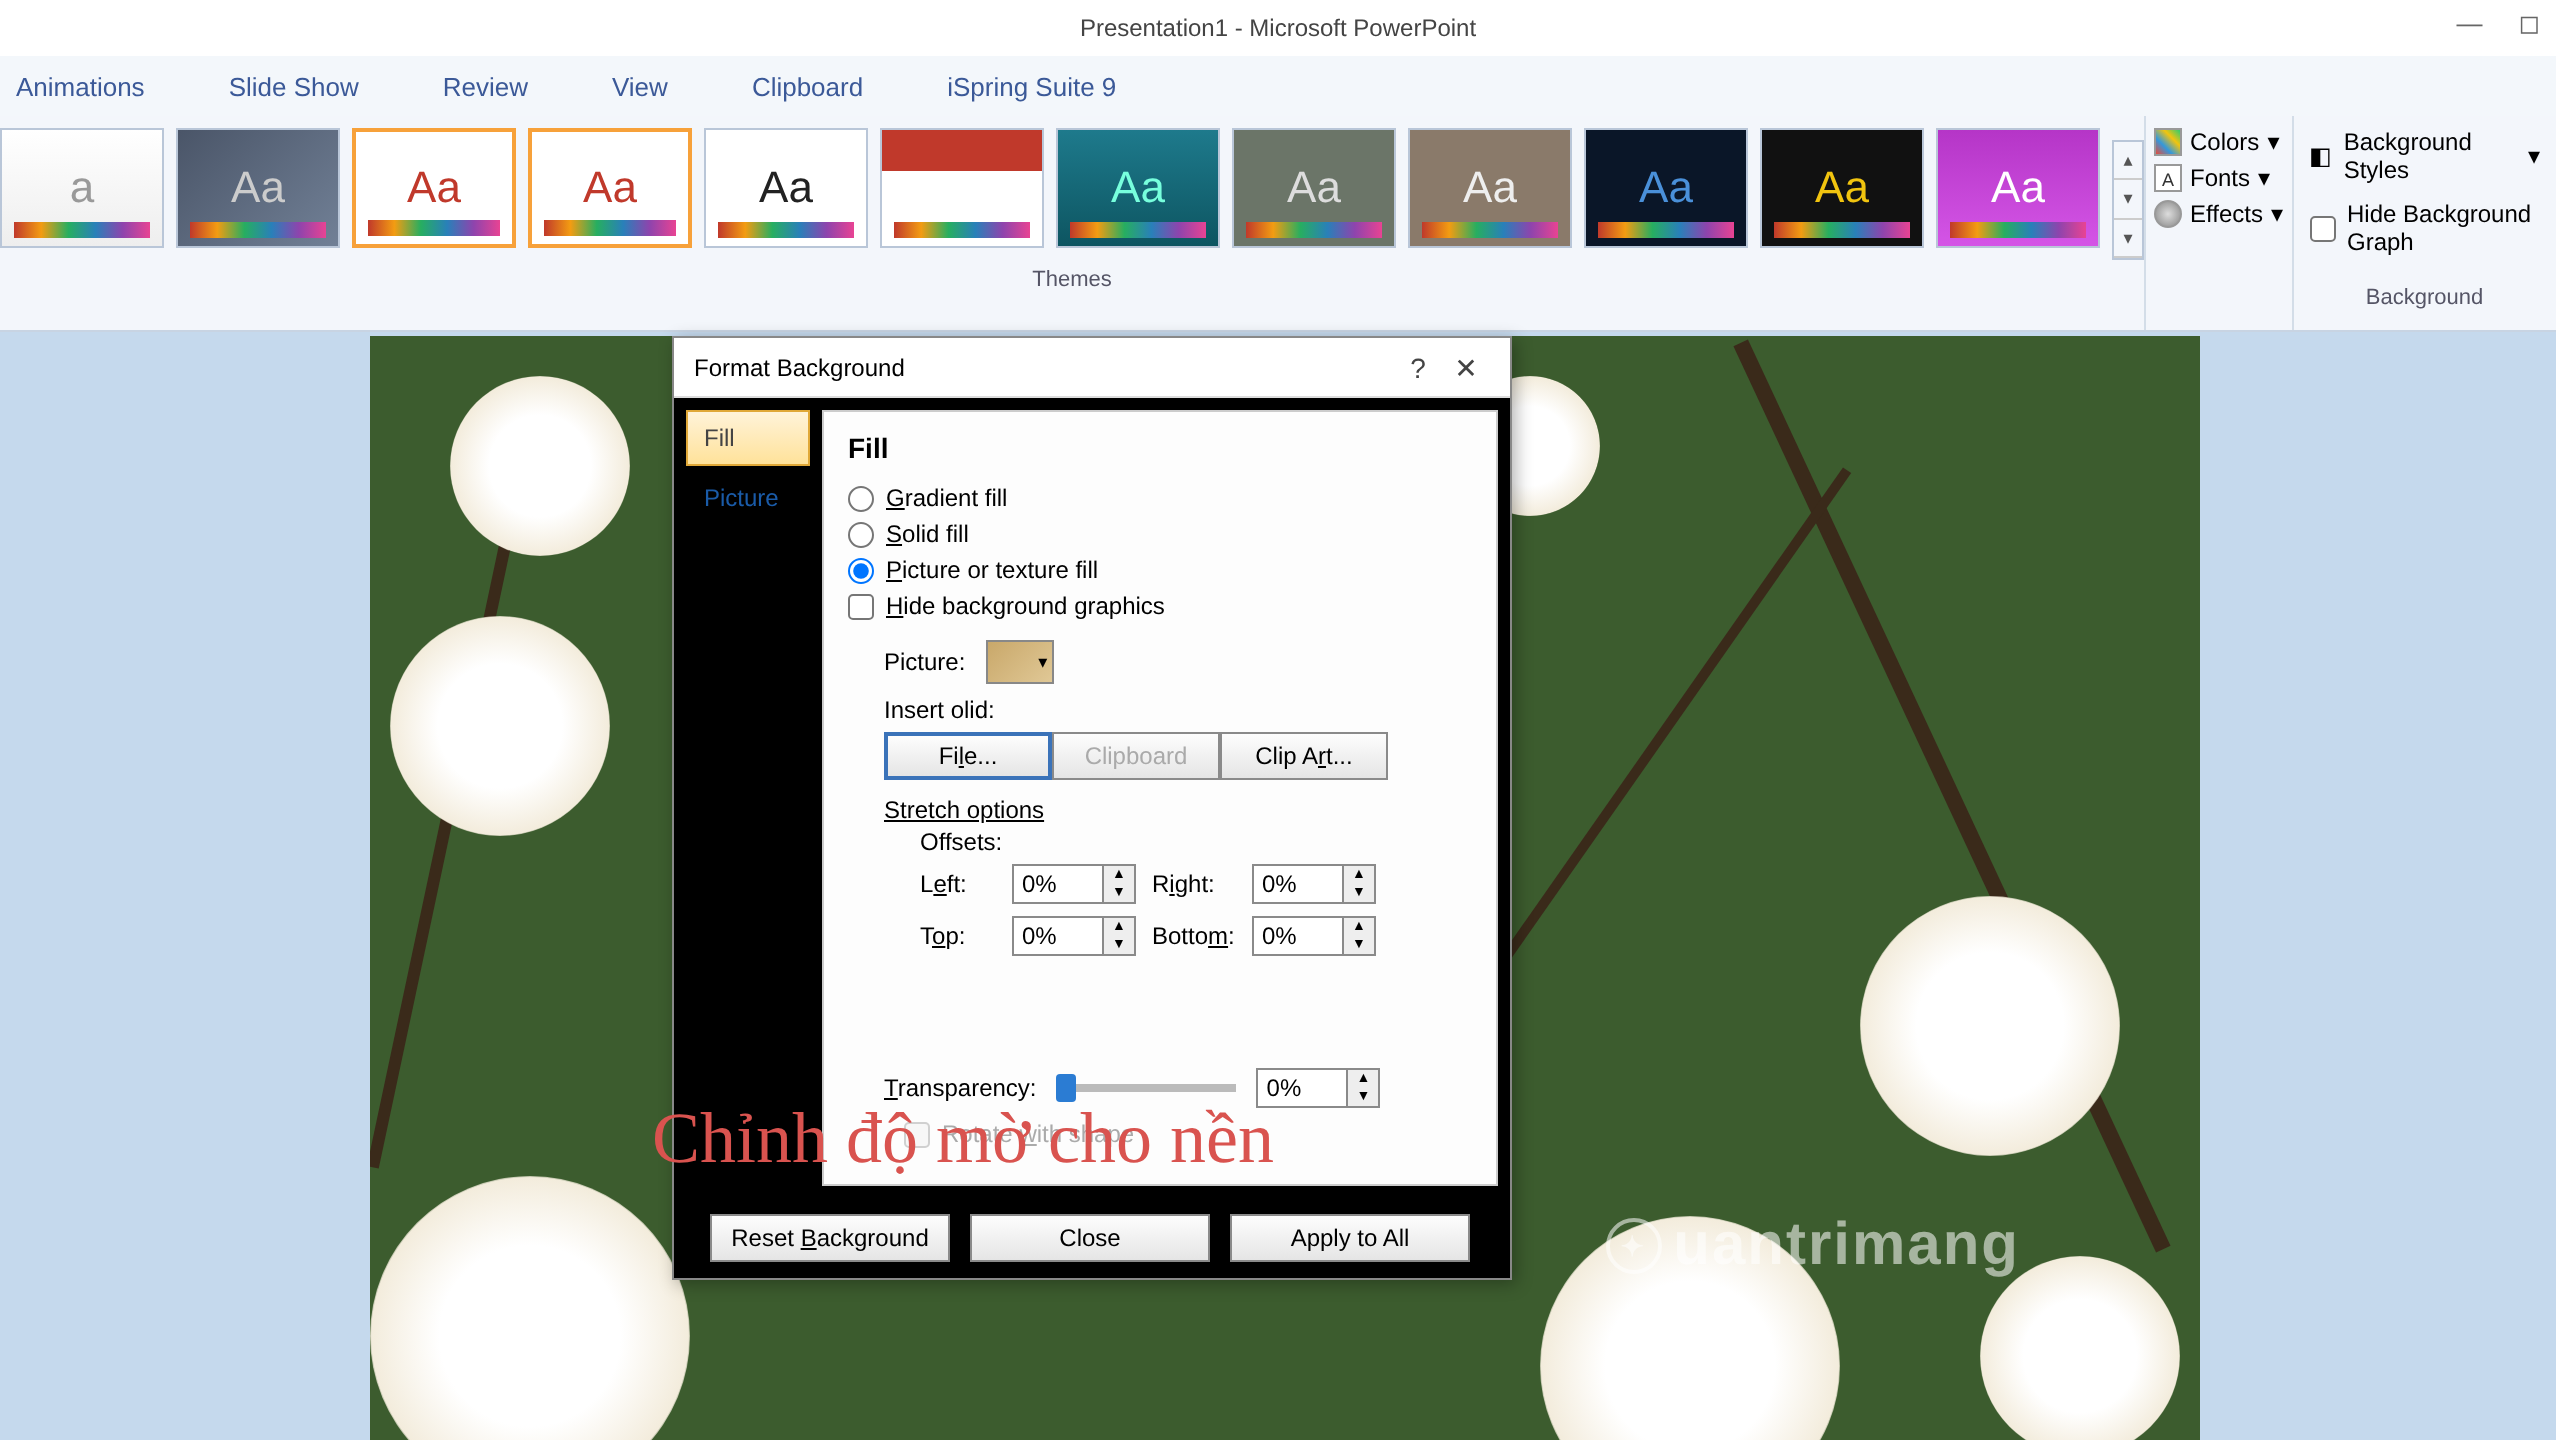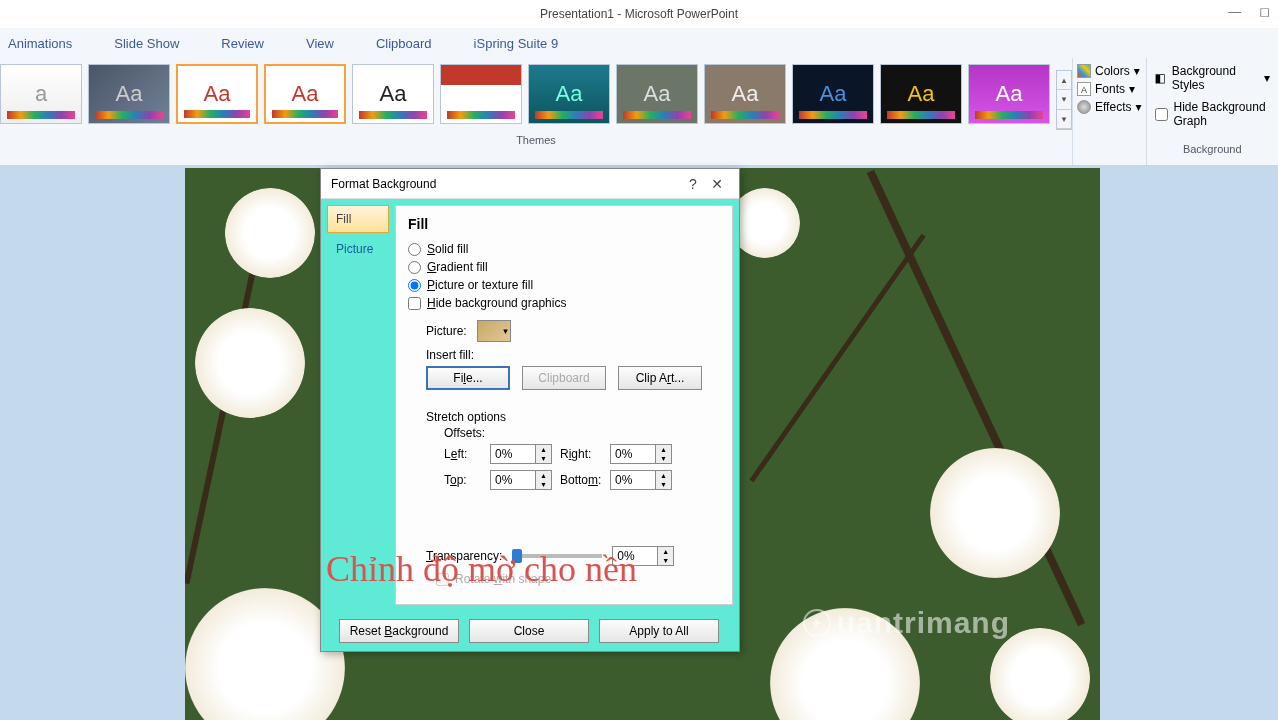--- a/index.html
+++ b/index.html
@@ -32,43 +32,43 @@
 
 .slide-area { position:absolute; left:185px; top:168px; width:915px; height:552px; background:#3c5c2e; overflow:hidden; }
 .slide-area .flower { position:absolute; border-radius:50%; background:radial-gradient(circle,#fff 40%,#f3ecdc 70%,transparent 72%); }
 .slide-area .branch { position:absolute; background:#3a2a1a; }
 
 .annotation { position:absolute; left:326px; top:548px; font-family:Georgia,"Times New Roman",serif; font-size:36px; color:#d9534f; font-weight:400; z-index:50; pointer-events:none; }
 
 .watermark { position:absolute; right:90px; bottom:80px; font-size:30px; color:rgba(255,255,255,0.55); font-weight:600; letter-spacing:1px; display:flex; align-items:center; gap:6px; }
 .watermark .bulb { width:28px; height:28px; border:2px solid rgba(255,255,255,0.55); border-radius:50%; display:flex; align-items:center; justify-content:center; font-size:14px; }
 
-.dialog { position:absolute; left:320px; top:168px; width:420px; background:#5eead4; border:1px solid #888; box-shadow:2px 2px 8px rgba(0,0,0,0.3); z-index:40; font-size:12px; }
+.dialog { position:absolute; left:336px; top:168px; width:420px; background:#000000; border:1px solid #888; box-shadow:2px 2px 8px rgba(0,0,0,0.3); z-index:40; font-size:12px; }
 .dialog-title { height:30px; background:#fff; display:flex; align-items:center; padding:0 10px; border-bottom:1px solid #ddd; font-size:12px; }
 .dialog-title .sp { flex:1; }
 .dialog-title .btn { width:24px; text-align:center; font-size:14px; color:#444; }
 .dialog-body { display:flex; padding:6px; gap:6px; }
 .dialog-nav { width:62px; display:flex; flex-direction:column; gap:2px; }
 .dialog-nav .item { padding:6px 8px; border:1px solid transparent; }
 .dialog-nav .item.active { background:linear-gradient(#fff3d9,#ffe29a); border:1px solid #e0a838; color:#444; }
 .dialog-nav .item.link { color:#1a5ba8; }
 .dialog-content { flex:1; border:1px solid #ccc; background:#fdfdfd; padding:10px 12px 14px 12px; }
 .dialog-content h3 { font-size:14px; font-weight:600; margin-bottom:10px; }
 .radio-row, .check-row { display:flex; align-items:center; gap:6px; margin:4px 0; }
 .radio-row input, .check-row input { margin:0; }
 .sub { margin-left:18px; }
 .texture-row { display:flex; align-items:center; gap:10px; margin:10px 0 6px 18px; }
 .texture-btn { width:34px; height:22px; border:1px solid #888; background:linear-gradient(135deg,#c9a86a,#e0c896); display:flex; align-items:center; justify-content:flex-end; padding-right:2px; }
 .texture-btn::after { content:"▾"; font-size:9px; }
 .insert-label { margin:6px 0 4px 18px; }
-.btn-row { display:flex; gap:12px; margin:0 0 20px 18px; }
+.btn-row { display:flex; margin:0 0 8px 18px; }
 .pp-btn { min-width:84px; height:24px; border:1px solid #8a8a8a; background:linear-gradient(#fdfdfd,#e5e5e5); font-size:12px; }
 .pp-btn.primary { border:2px solid #3b73b9; }
 .pp-btn:disabled { color:#aaa; }
-.stretch { margin:4px 0 2px 18px; }
+.stretch { margin:4px 0 2px 18px;text-decoration:underline; }
 .offsets { margin:2px 0 2px 36px; }
 .offset-grid { display:grid; grid-template-columns:46px 70px 50px 70px; row-gap:6px; align-items:center; margin:4px 0 4px 36px; }
 .spin { display:flex; }
 .spin input { width:46px; height:20px; border:1px solid #8a8a8a; padding:0 4px; font-size:12px; }
 .spin .arrows { width:16px; display:flex; flex-direction:column; border:1px solid #8a8a8a; border-left:none; }
 .spin .arrows span { flex:1; font-size:7px; display:flex; align-items:center; justify-content:center; background:#eee; }
 .trans-row { display:flex; align-items:center; gap:10px; margin:56px 0 6px 18px; }
 .slider { position:relative; width:90px; height:4px; background:#bbb; }
 .slider .thumb { position:absolute; left:0; top:-5px; width:10px; height:14px; background:#2b7cd3; border-radius:2px; }
 .disabled { color:#aaa;padding-left:10px; }
@@ -198,41 +198,41 @@
   </div>
   <div class="dialog-body">
     <div class="dialog-nav">
       <div class="item active">Fill</div>
       <div class="item link">Picture</div>
     </div>
     <div class="dialog-content">
       <h3>Fill</h3>
       <label class="radio-row">
           <input type="radio" name="fill" style="">
-          <span><span class="u">S</span>olid fill</span>
+          <span><span class="u">G</span>radient fill</span>
         </label>
       <label class="radio-row">
           <input type="radio" name="fill" style="">
-          <span><span class="u">G</span>radient fill</span>
+          <span><span class="u">S</span>olid fill</span>
         </label>
       <label class="radio-row">
           <input type="radio" name="fill" checked="" style="">
           <span><span class="u">P</span>icture or texture fill</span>
         </label>
       <label class="check-row">
           <input type="checkbox" style="">
           <span><span class="u">H</span>ide background graphics</span>
         </label>
 
       <div class="texture-row">
         <span>Picture:</span>
         <div class="texture-btn"></div>
       </div>
 
-      <div class="insert-label">Insert fill:</div>
+      <div class="insert-label">Insert olid:</div>
       <div class="btn-row">
         <button class="pp-btn primary"><span>Fi<span class="u">l</span>e...</span></button>
         <button class="pp-btn" disabled="">Clipboard</button>
         <button class="pp-btn"><span>Clip A<span class="u">r</span>t...</span></button>
       </div>
 
       <div class="stretch">Stretch options</div>
       <div class="offsets">Offsets:</div>
       <div class="offset-grid">
         <span>L<span class="u">e</span>ft:</span>

